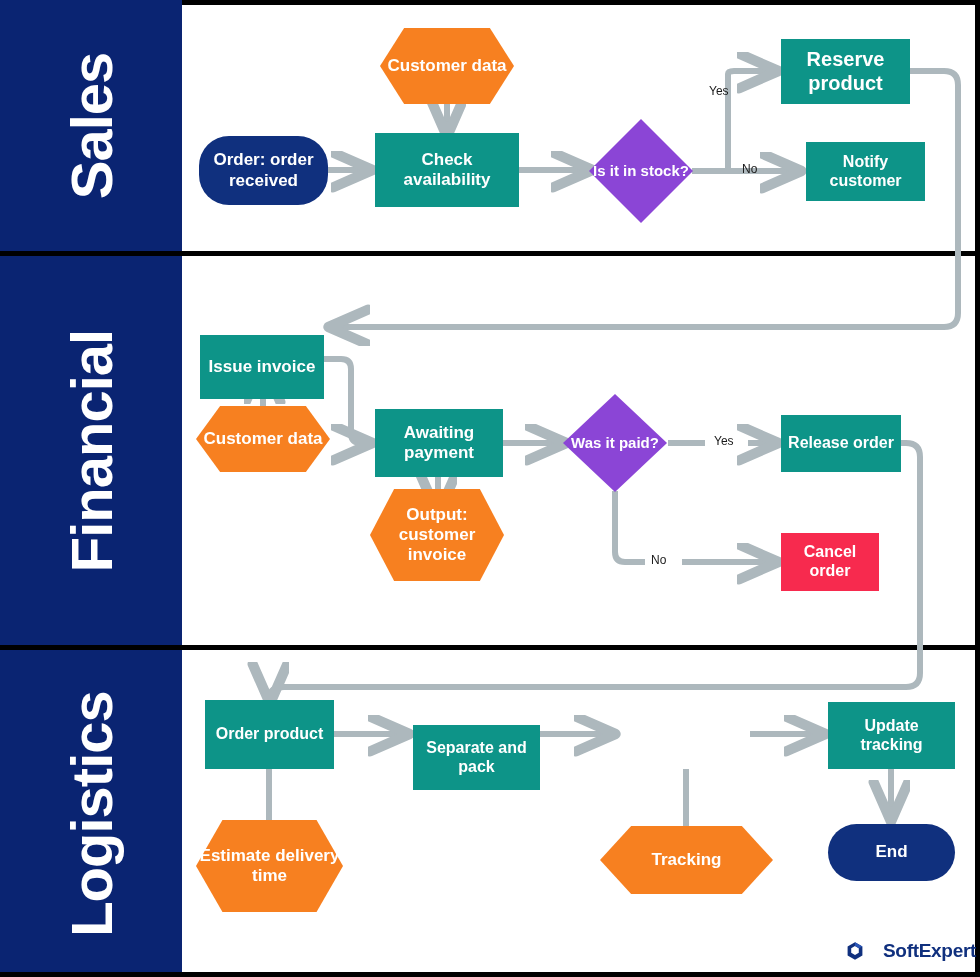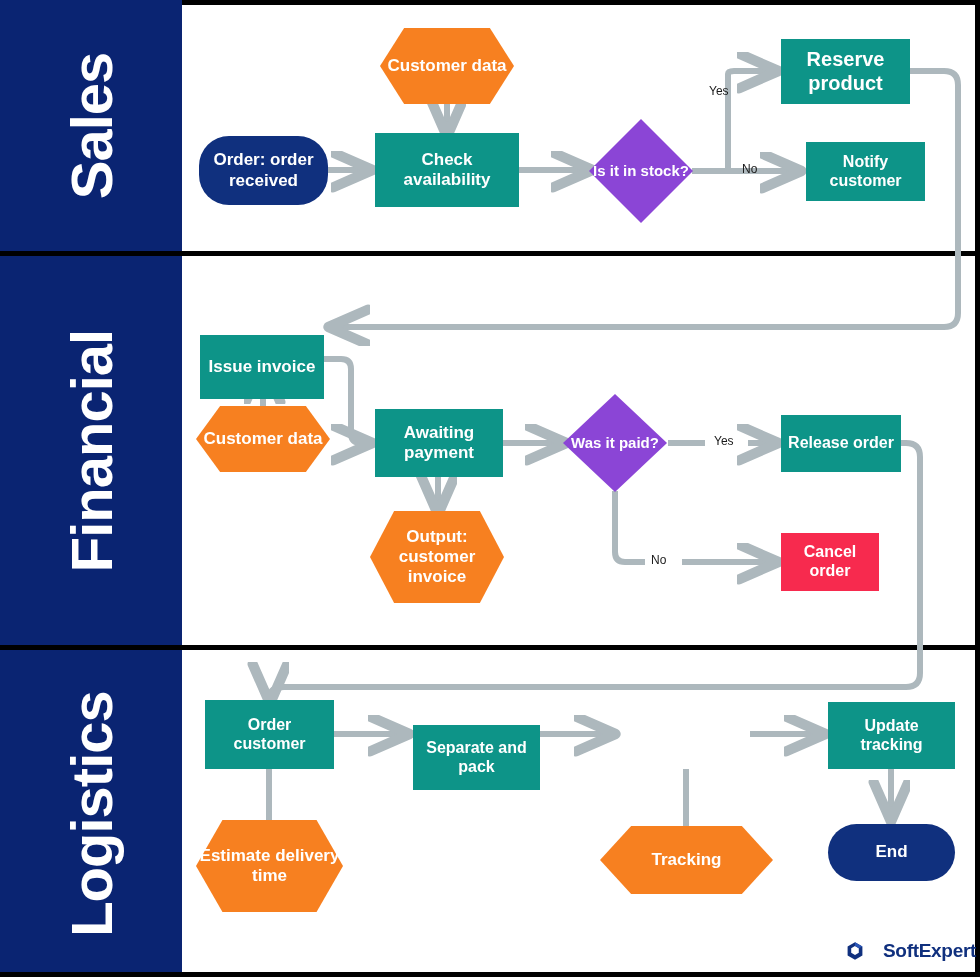--- a/index.html
+++ b/index.html
@@ -150,38 +150,38 @@
 
   <div class="node proc" style="left:200px;top:295px;width:124px;height:64px;font-size:17px;margin-top:40px;">Issue invoice</div>
 
   <div class="hexwrap" style="left:196px;top:406px;width:134px;height:66px;">
     <div class="hex"></div>
     <div class="hex-txt" style="font-size:17px;">Customer data</div>
   </div>
 
   <div class="node proc" style="left:375px;top:409px;width:128px;height:68px;font-size:17px;">Awaiting payment</div>
 
-  <div class="hexwrap" style="left:370px;top:511px;width:134px;height:92px;">
+  <div class="hexwrap" style="left:370px;top:489px;width:134px;height:92px;">
     <div class="hex"></div>
     <div class="hex-txt" style="font-size:17px;">Output: customer invoice</div>
   </div>
 
   <div class="dia-wrap" style="left:563px;top:394px;width:104px;height:98px;">
     <div class="dia"></div>
     <div class="dia-txt" style="font-size:15px;">Was it paid?</div>
   </div>
 
   <div class="node proc" style="left:781px;top:415px;width:120px;height:57px;font-size:16px;">Release order</div>
 
   <div class="node danger" style="left:781px;top:533px;width:98px;height:58px;font-size:16px;">Cancel order</div>
 
   <div class="edge-label" style="left:714px;top:434px;">Yes</div>
   <div class="edge-label" style="left:651px;top:553px;">No</div>
 
-  <div class="node proc" style="left:205px;top:700px;width:129px;height:69px;font-size:16px;">Order customer</div>
+  <div class="node proc" style="left:205px;top:700px;width:129px;height:69px;font-size:16px;">Order product</div>
 
   <div class="hexwrap" style="left:196px;top:820px;width:147px;height:92px;">
     <div class="hex"></div>
     <div class="hex-txt" style="font-size:17px;">Estimate delivery time</div>
   </div>
 
   <div class="node proc" style="left:413px;top:702px;width:127px;height:65px;font-size:16px;margin-top:23px;">Separate and pack</div>
 
 
   <div class="hexwrap" style="left:600px;top:826px;width:173px;height:68px;">

